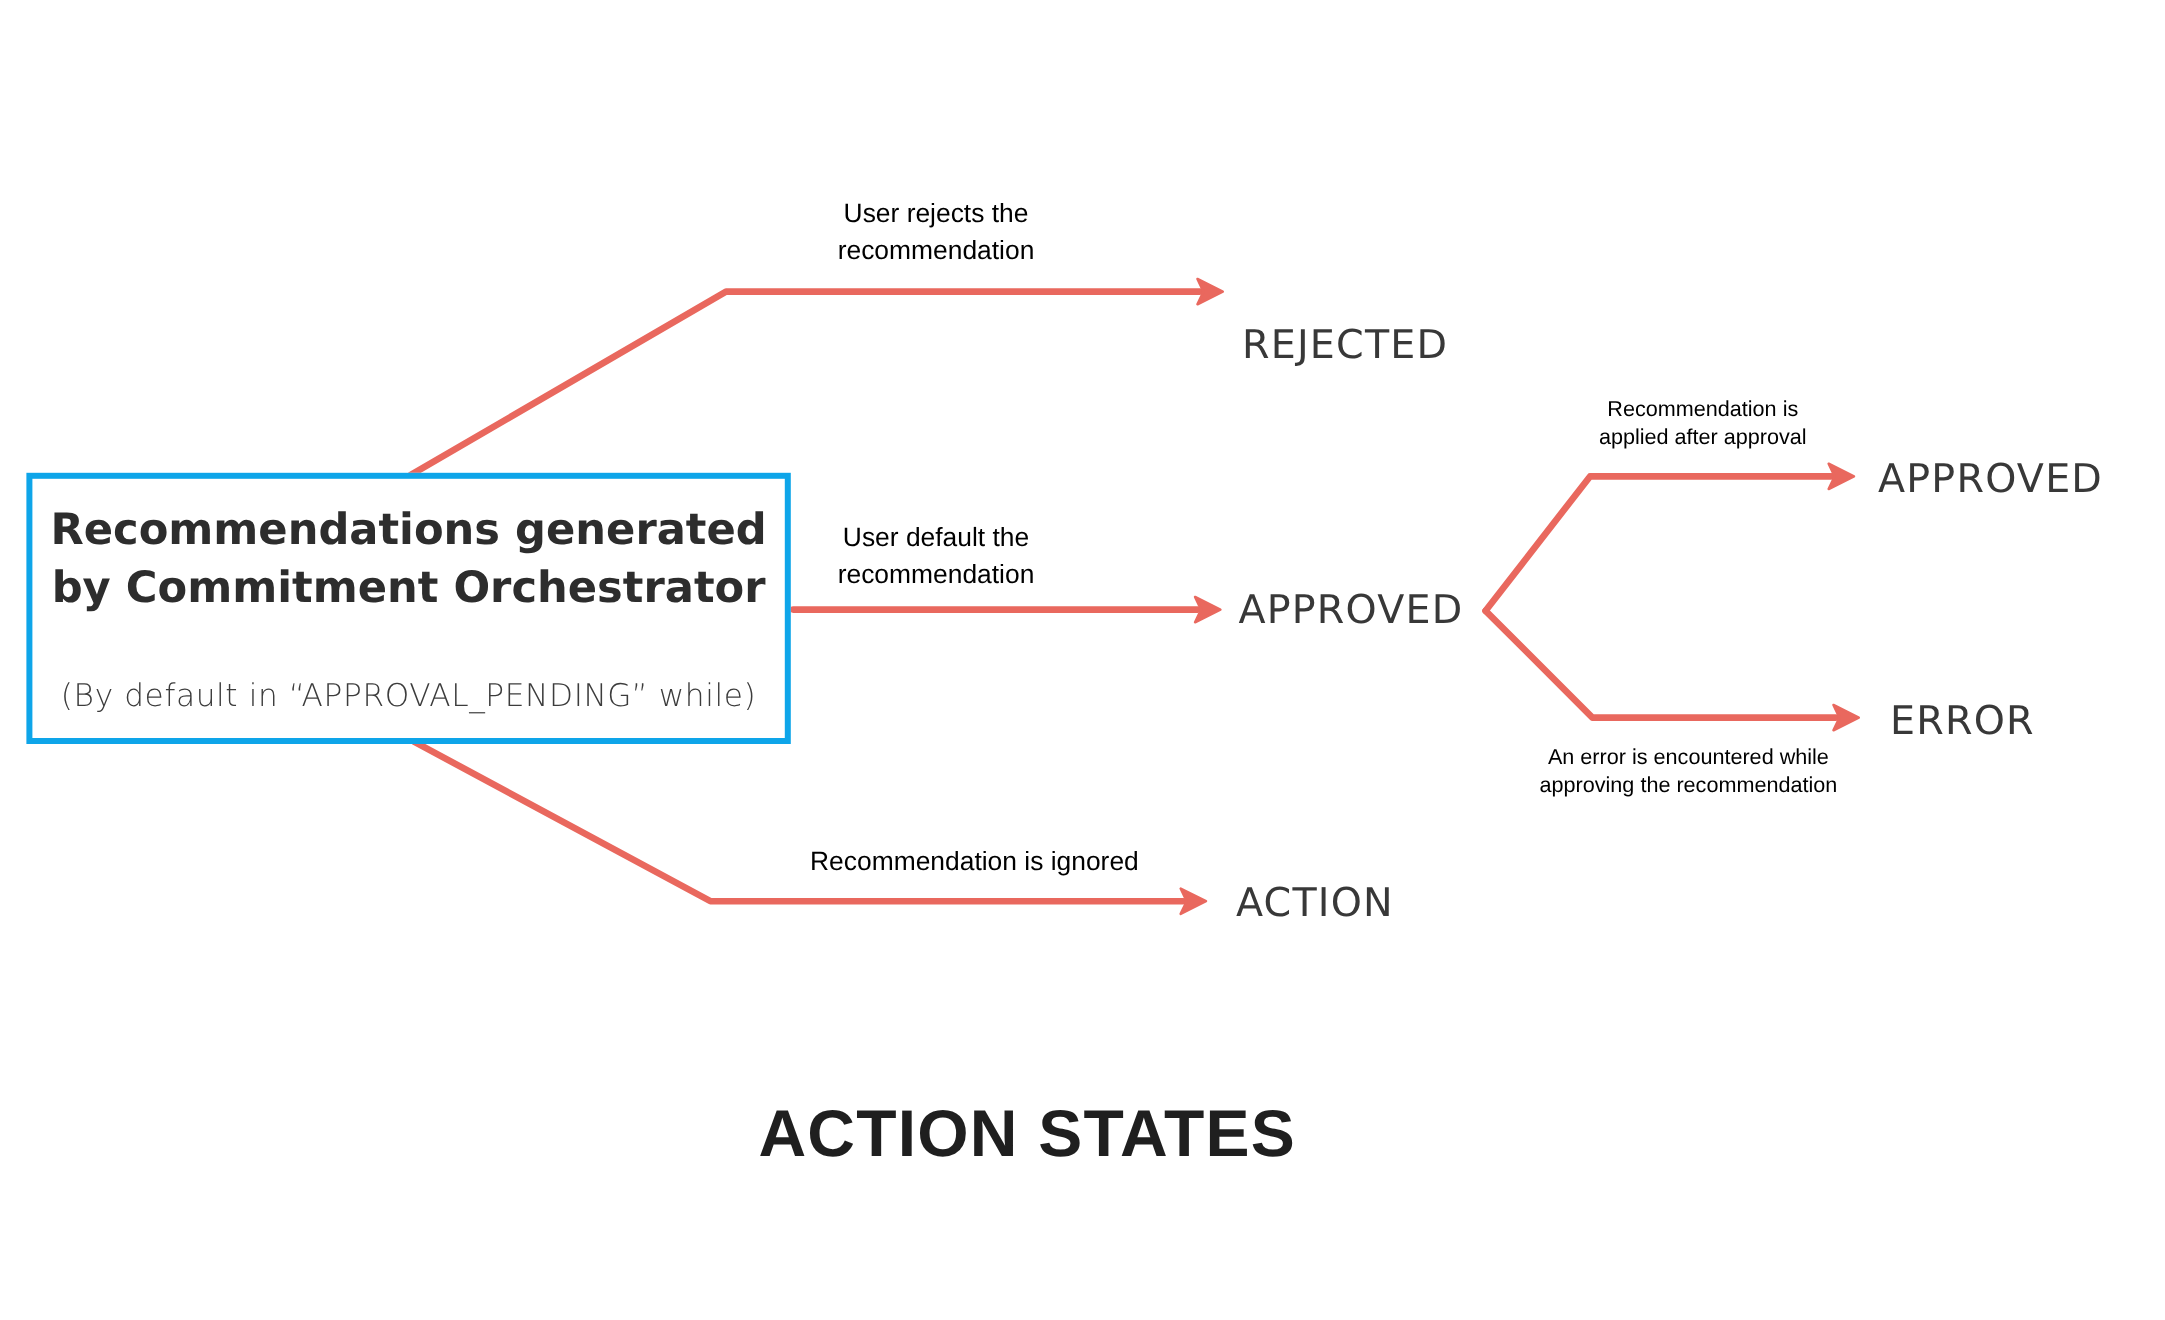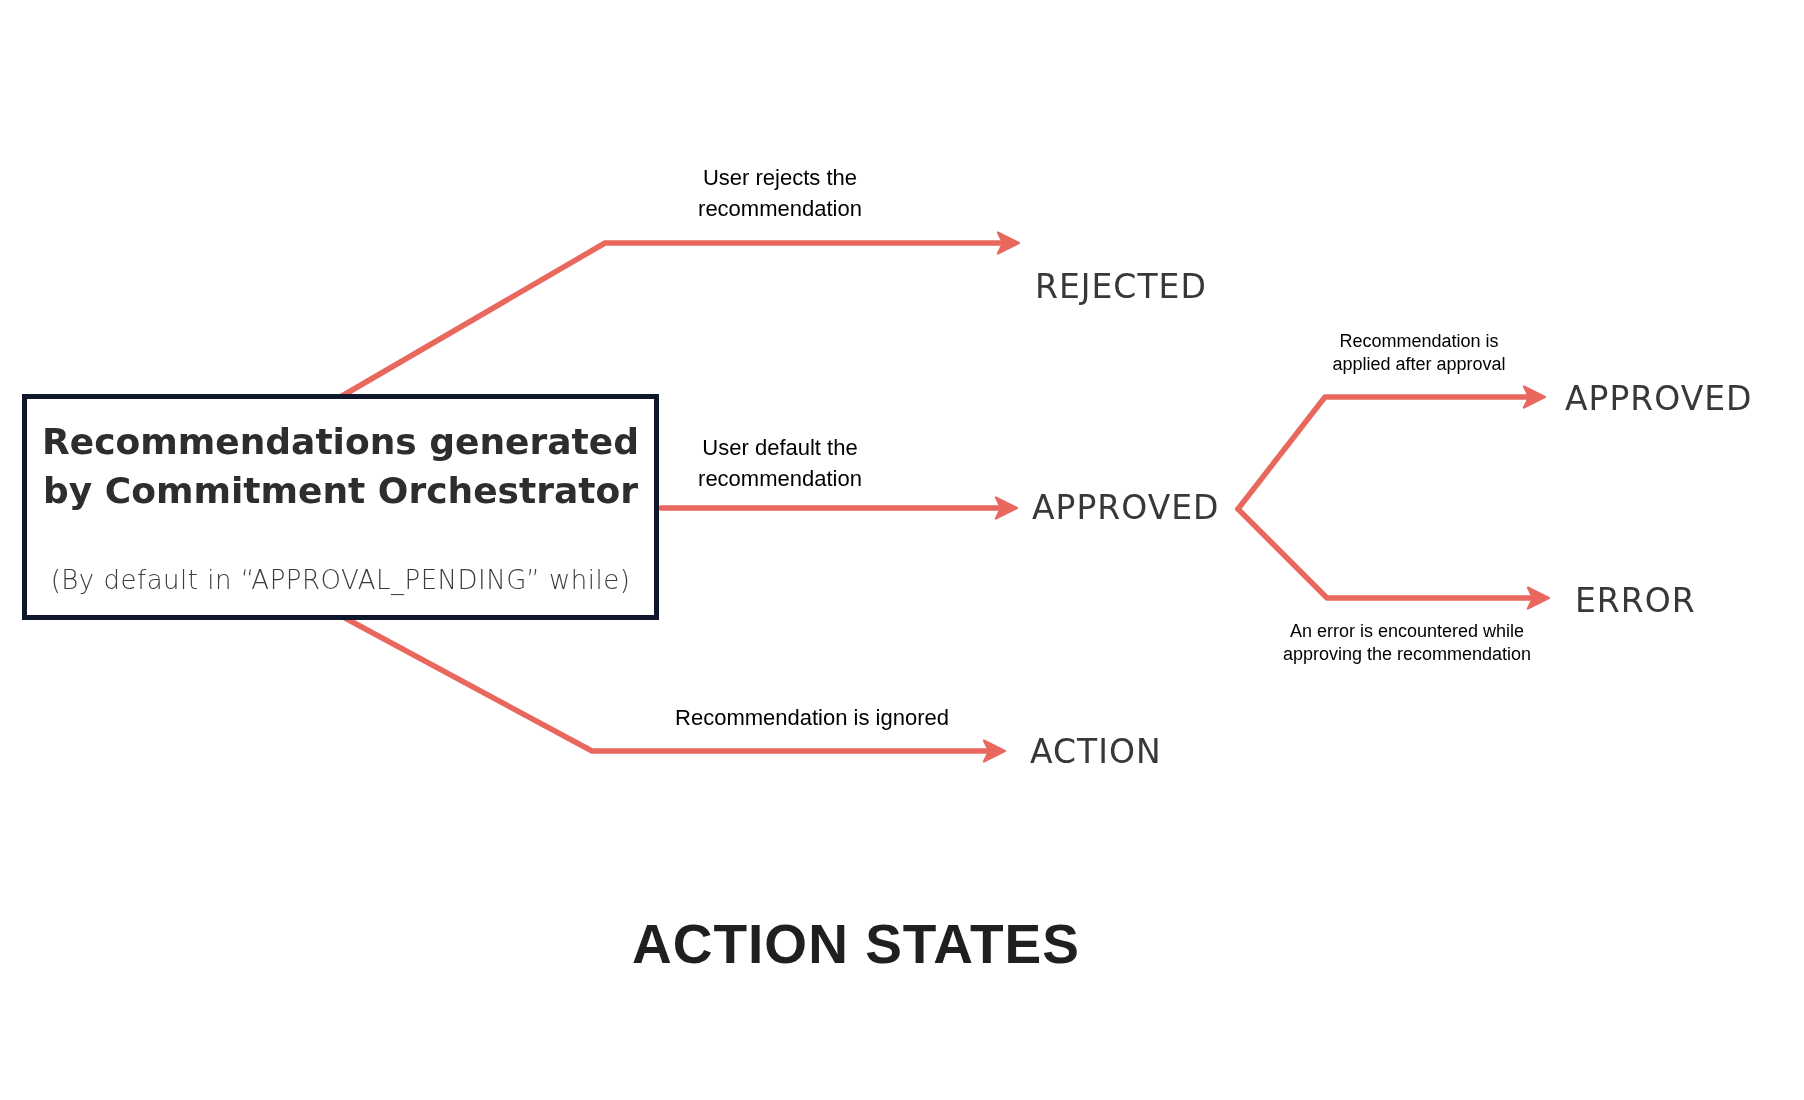--- a/index.html
+++ b/index.html
@@ -3,21 +3,21 @@
 <meta charset="utf-8">
 <style>
   html,body{margin:0;padding:0;background:#ffffff;}
   #canvas{
     position:relative;width:1804px;height:1100px;background:#ffffff;
     font-family:"Liberation Sans",sans-serif;overflow:hidden;
   }
   #edges{position:absolute;left:0;top:0;width:1804px;height:1100px;}
   .source-box{
     position:absolute;left:22px;top:394px;width:637px;height:226px;
-    box-sizing:border-box;border:5px solid #0f172a;background:#ffffff;
+    box-sizing:border-box;border:5px solid #0ea5e9;background:#ffffff;
     display:flex;flex-direction:column;align-items:center;text-align:center;
   }
   .source-title{
     margin-top:18px;
     font-family:"DejaVu Sans",sans-serif;font-weight:bold;
     font-size:36px;line-height:49px;color:#2d2d2d;white-space:nowrap;
   }
   .source-subtitle{
     margin-top:50px;
     font-family:"DejaVu Sans",sans-serif;font-weight:300;

